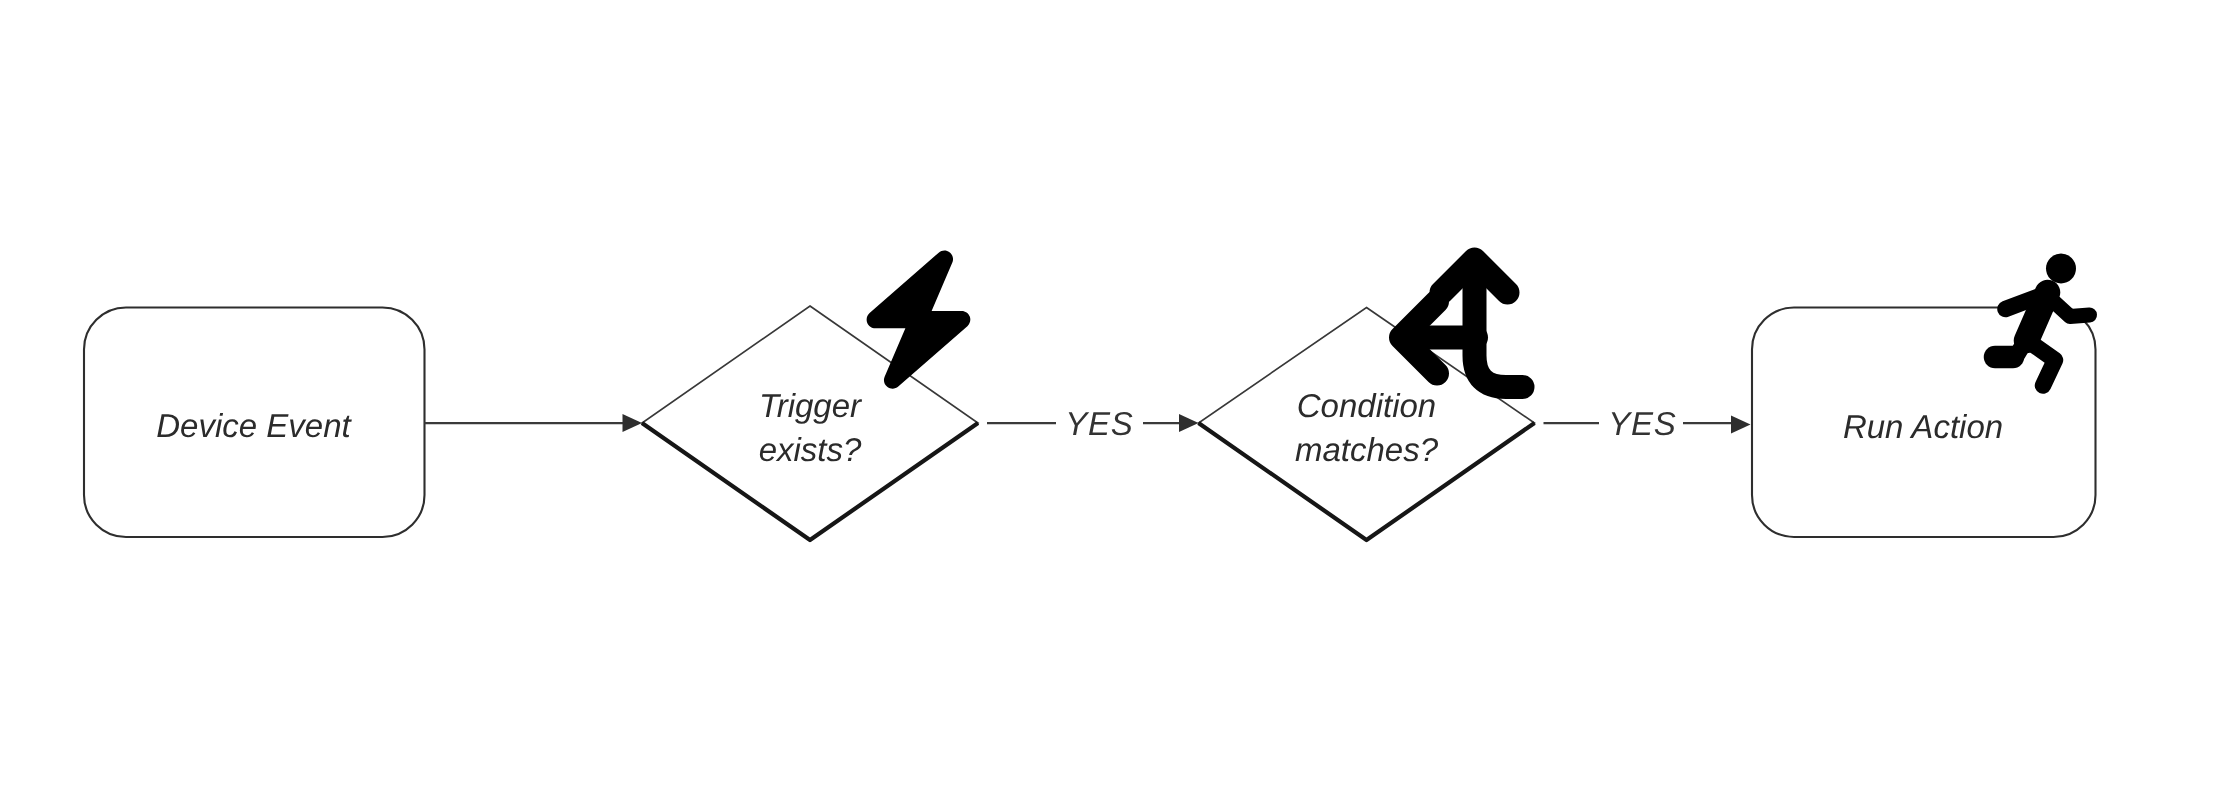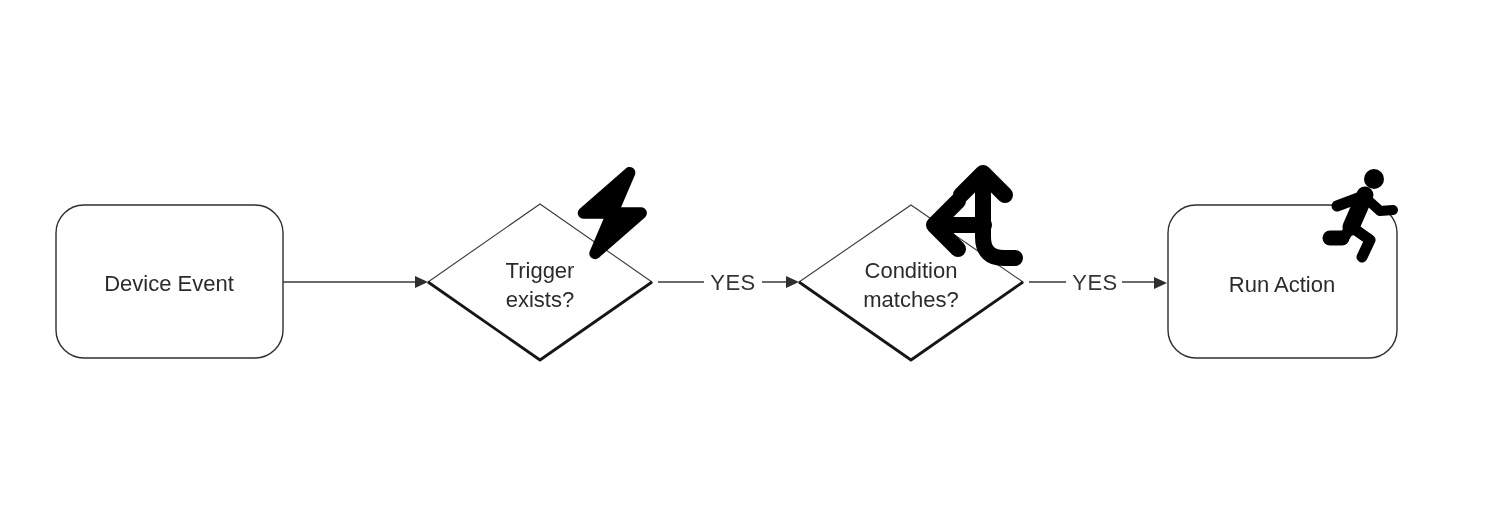--- a/index.html
+++ b/index.html
@@ -8,20 +8,21 @@
     background: #ffffff;
     width: 1485px;
     height: 523px;
     overflow: hidden;
   }
   .canvas-wrap {
     position: relative;
     width: 1379px;
     height: 523px;
     font-family: "Liberation Sans", "DejaVu Sans", sans-serif;
+    font-style: italic;
   }
   svg text {
     font-family: "Liberation Sans", "DejaVu Sans", sans-serif;
     font-size: 22px;
     fill: #2b2b2b;
   }
   svg text.edge-label {
     font-size: 22px;
     letter-spacing: 0.5px;
     fill: #333333;

